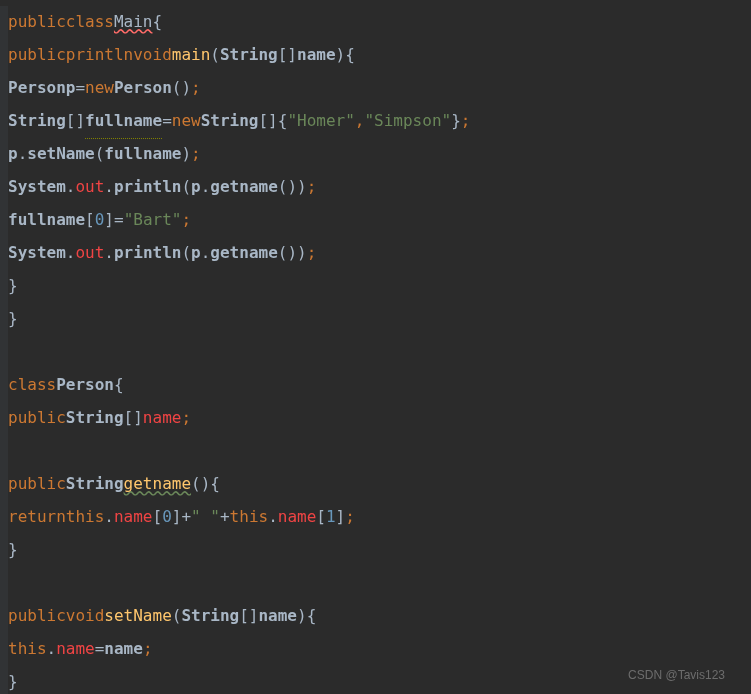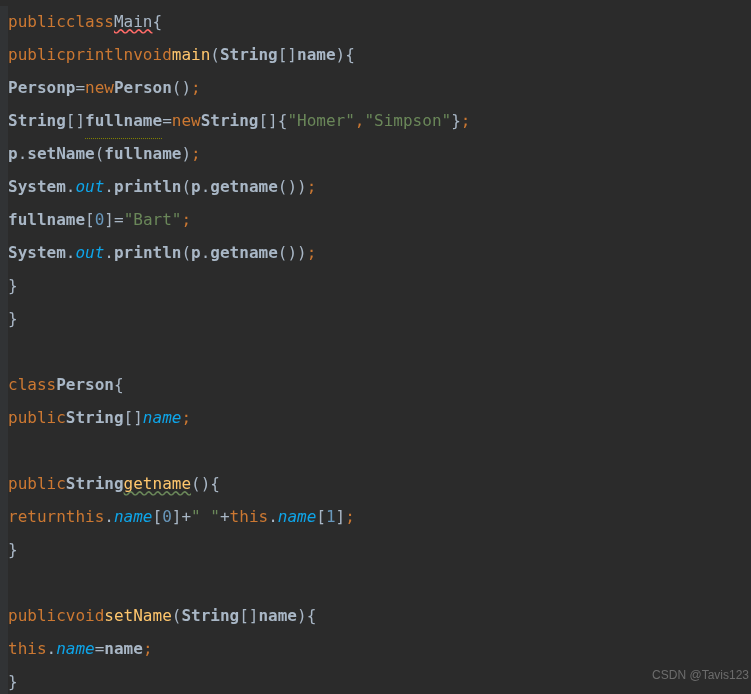--- a/index.html
+++ b/index.html
@@ -32,42 +32,42 @@
       width: 8px;
       display: inline-block;
       background: #313335;
       height: 100%;
     }
     .kw { color: #cc7832; }
     .type { color: #a9b7c6; font-weight: bold; }
     .str { color: #6a8759; }
     .num { color: #6897bb; }
     .method { color: #ffc66d; }
-    .field { color: #0ea5e9; font-style: italic; }
+    .field { color: #ef4444; }
     .class-name { color: #a9b7c6; }
     .punct { color: #a9b7c6; }
     .paren { color: #a9b7c6; }
     .comma { color: #cc7832; }
     .semi { color: #cc7832; }
     .warn {
       border-bottom: 1px dotted #808000;
       text-decoration-style: wavy;
     }
     .error {
       text-decoration: underline wavy #ff6b68;
       text-decoration-skip-ink: none;
     }
     .typo {
       text-decoration: underline wavy #6a8759;
       text-decoration-skip-ink: none;
     }
     .watermark {
       position: absolute;
       bottom: 6px;
-      right: 2px;
+      right: 26px;
       color: #888;
       font-size: 12px;
       font-family: Arial, sans-serif;
       opacity: 0.7;
     }
   </style>
 </head>
 <body>
 
 <div class="code-container">

